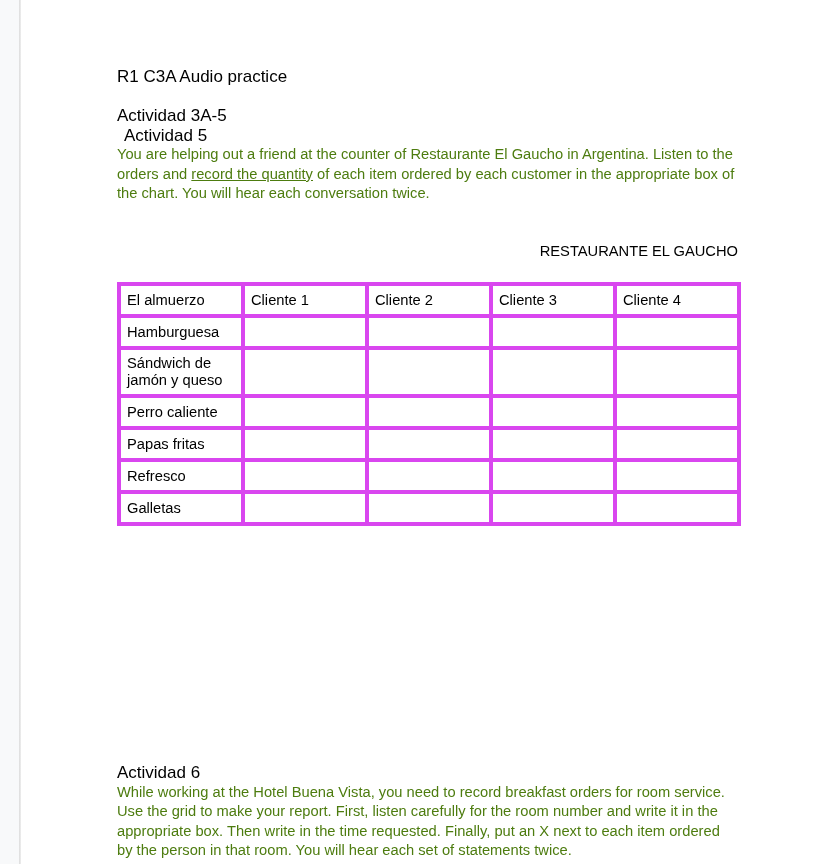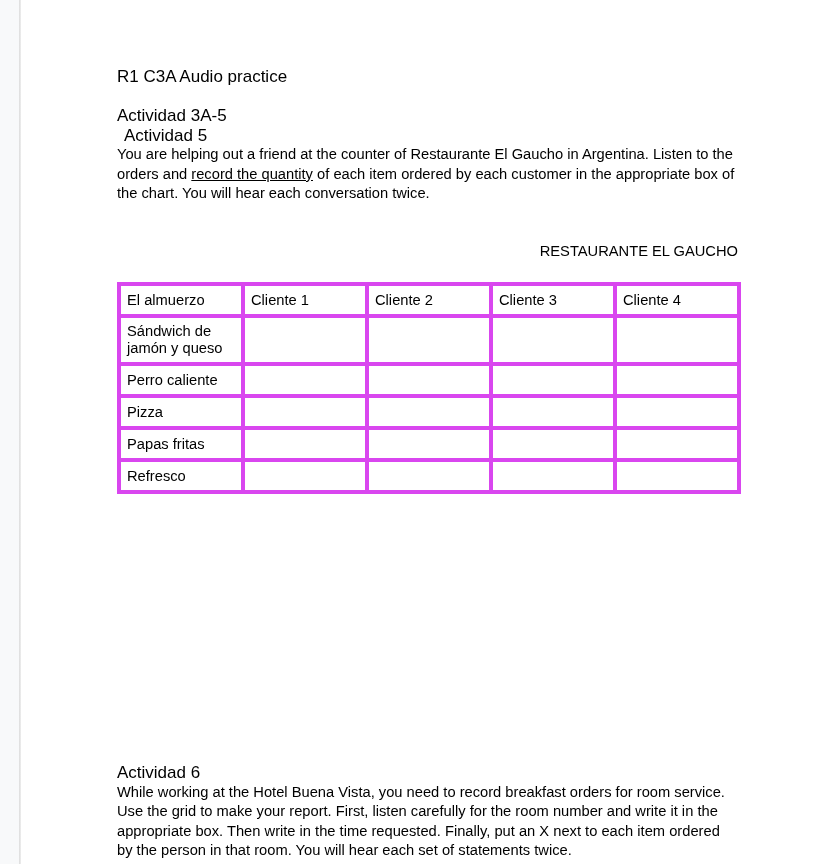--- a/index.html
+++ b/index.html
@@ -46,21 +46,21 @@
       line-height: 19.5px;
       color: #000;
       white-space: nowrap;
     }
     .para {
       position: absolute;
       left: 117px;
       width: 625px;
       font-size: 14.7px;
       line-height: 19.5px;
-      color: #000000;
+      color: #4d7c0f;
     }
     .underline { text-decoration: underline; }
     .table-title {
       position: absolute;
       left: 117px;
       width: 621px;
       top: 242px;
       text-align: right;
       font-size: 14.7px;
       font-weight: normal;
@@ -103,52 +103,59 @@
 
 <table class="grid">
   <tbody>
     <tr class="single">
       <td>El almuerzo</td>
       <td>Cliente 1</td>
       <td>Cliente 2</td>
       <td>Cliente 3</td>
       <td>Cliente 4</td>
     </tr>
+    <tr class="single">
+      <td>Hamburguesa</td>
+      <td></td>
+      <td></td>
+      <td></td>
+      <td></td>
+    </tr>
     <tr class="double">
       <td>Sándwich de jamón y queso</td>
       <td></td>
       <td></td>
       <td></td>
       <td></td>
     </tr>
     <tr class="single">
       <td>Perro caliente</td>
-      <td></td>
-      <td></td>
-      <td></td>
-      <td></td>
-    </tr>
-    <tr class="single">
-      <td>Pizza</td>
       <td></td>
       <td></td>
       <td></td>
       <td></td>
     </tr>
     <tr class="single">
       <td>Papas fritas</td>
       <td></td>
       <td></td>
       <td></td>
       <td></td>
     </tr>
     <tr class="single">
       <td>Refresco</td>
       <td></td>
       <td></td>
       <td></td>
       <td></td>
     </tr>
+    <tr class="single">
+      <td>Galletas</td>
+      <td></td>
+      <td></td>
+      <td></td>
+      <td></td>
+    </tr>
   </tbody>
 </table>
 
 <div class="text" style="top:763px;">Actividad 6</div>
 <div class="para" style="top:782.5px; width:615px;">While working at the Hotel Buena Vista, you need to record breakfast orders for room service. Use the grid to make your report. First, listen carefully for the room number and write it in the appropriate box. Then write in the time requested. Finally, put an X next to each item ordered by the person in that room. You will hear each set of statements twice.</div>
 
 </body></html>

